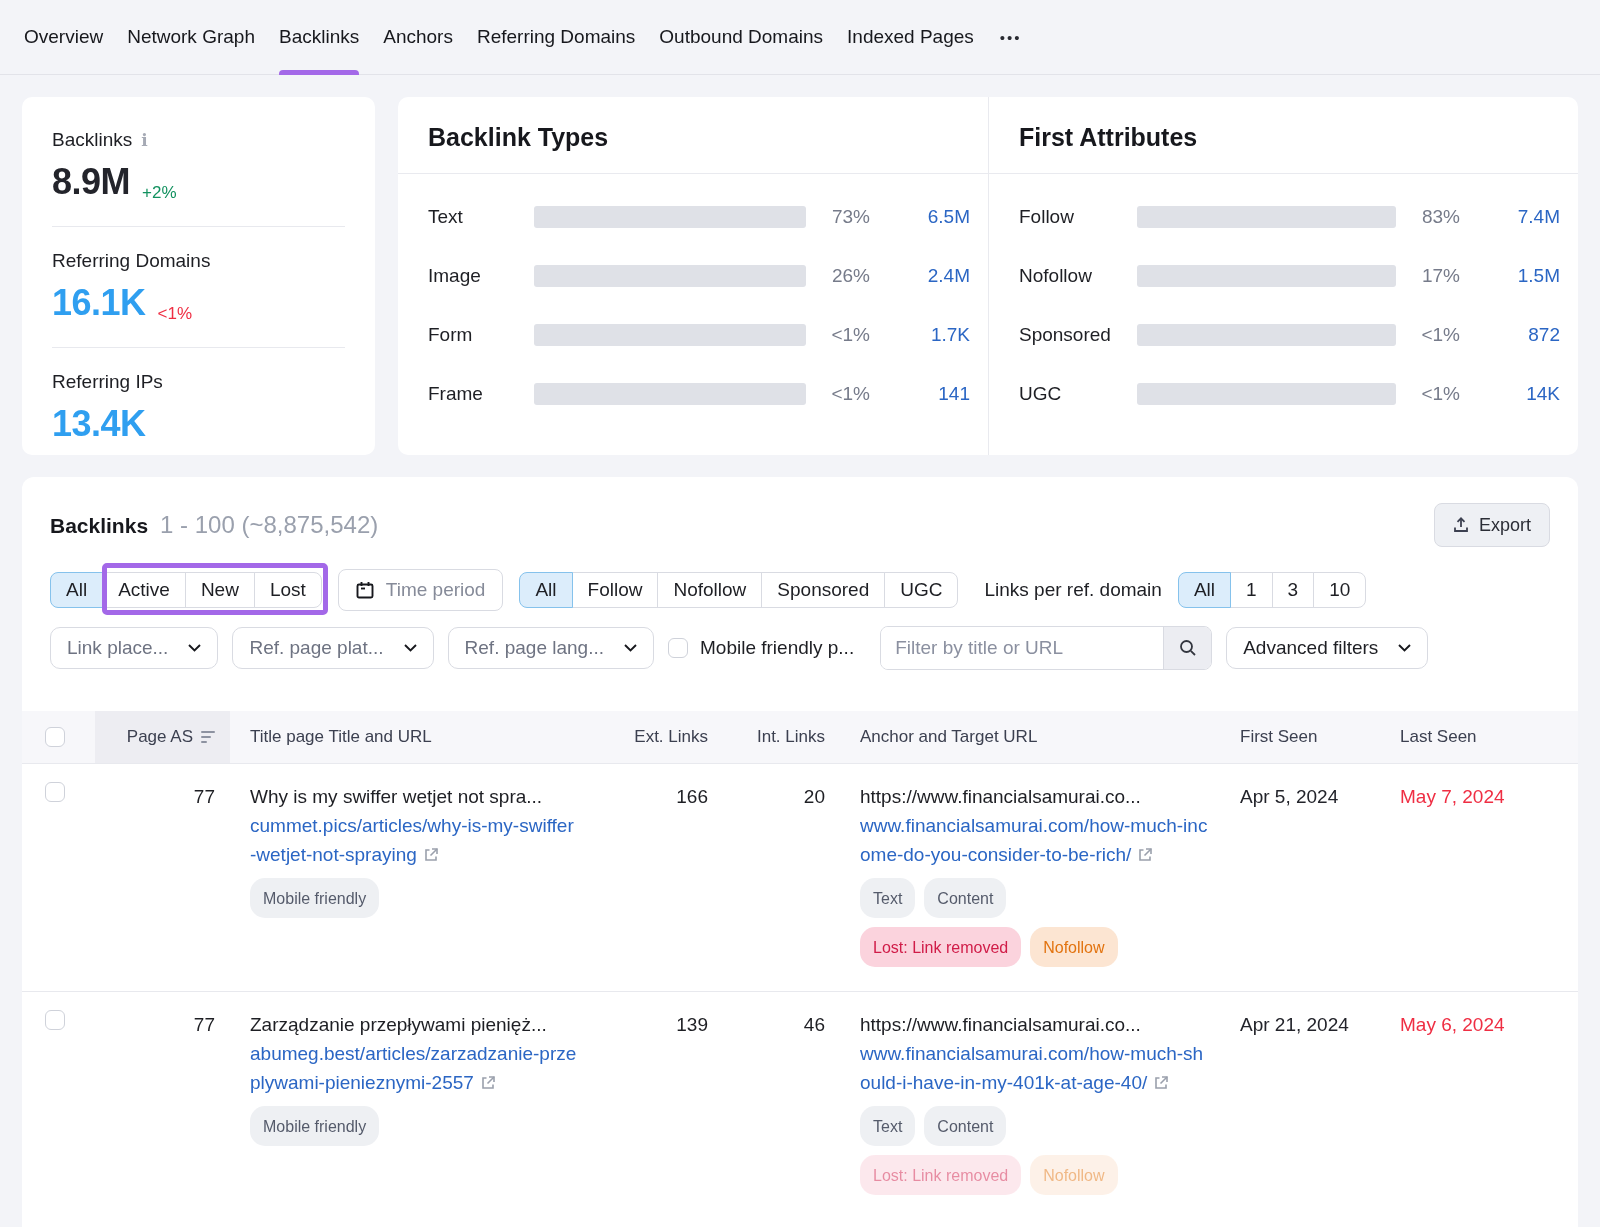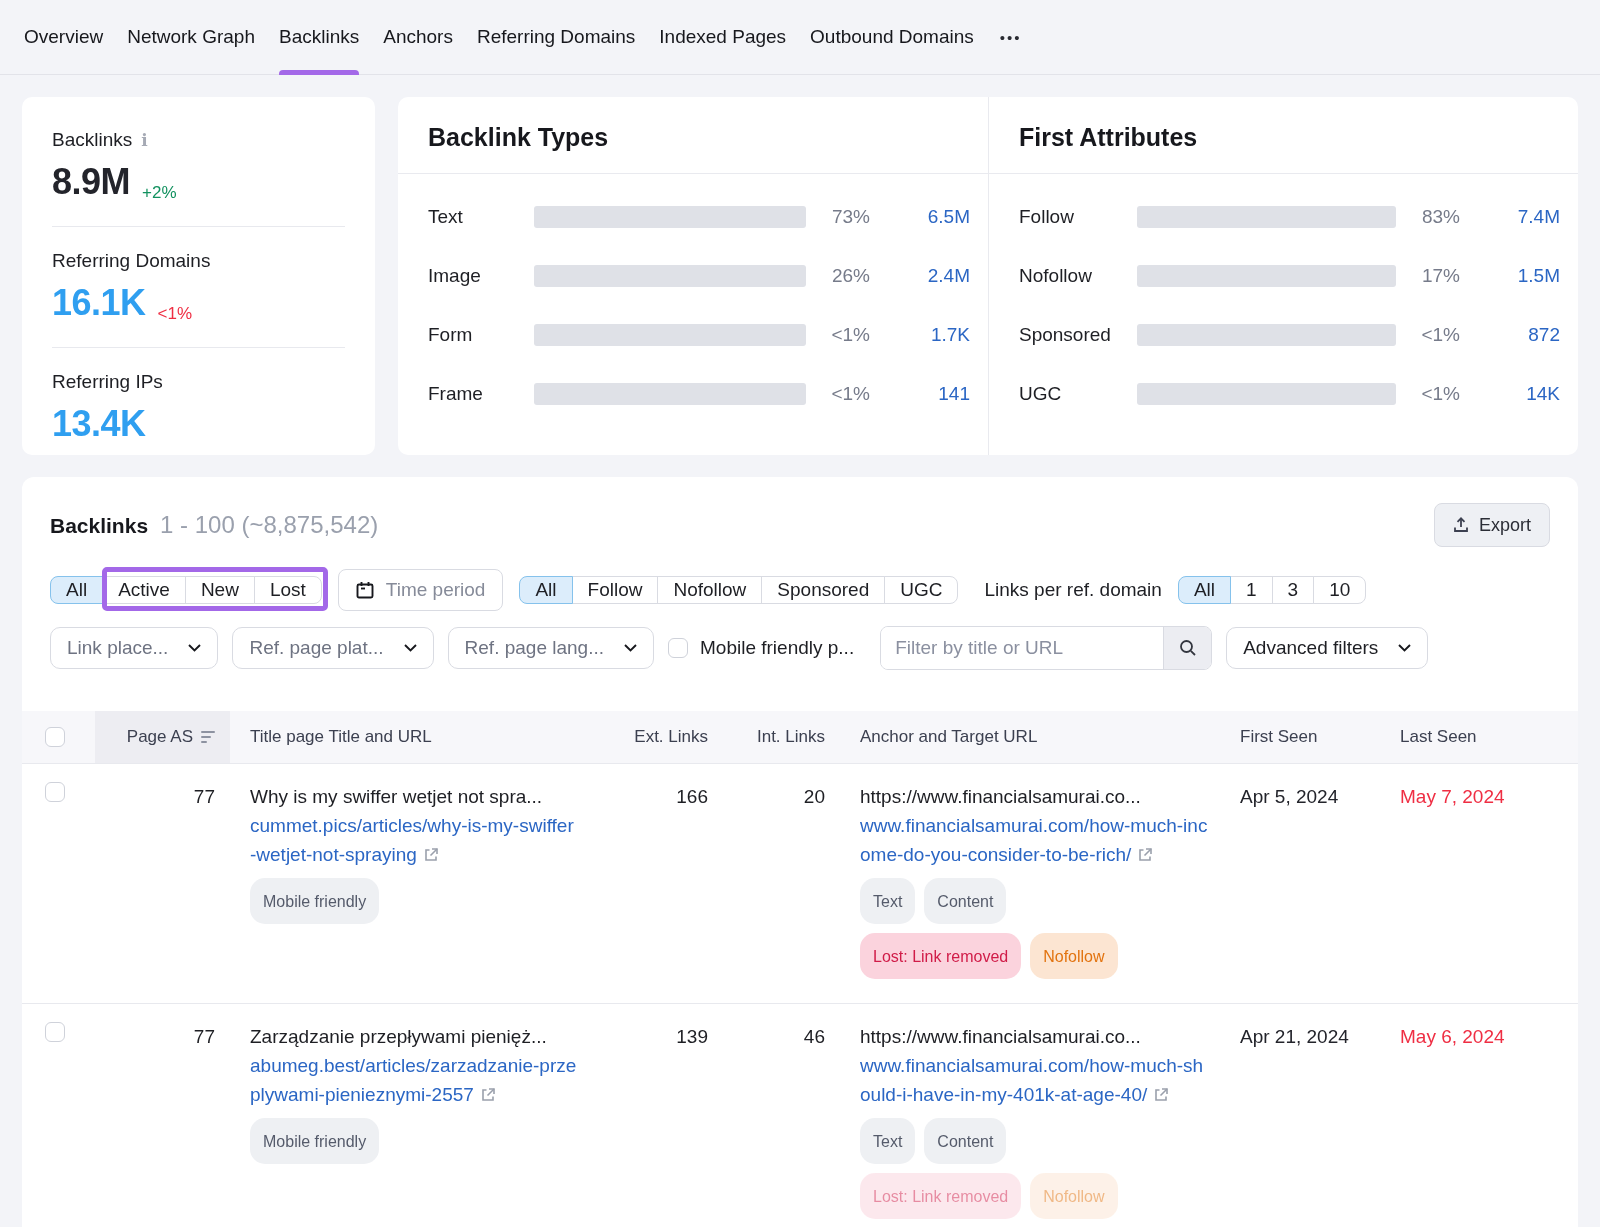--- a/index.html
+++ b/index.html
@@ -54,21 +54,21 @@
   .panel-title-wrap { display:flex; align-items:baseline; gap:12px; }
   .panel-title { font-size:21px; font-weight:700; color:#17181d; }
   .panel-range { font-size:24px; color:#9aa0ad; }
   .export-btn { display:flex; align-items:center; gap:10px; height:44px; padding:0 18px;
     background:#eef0f4; border:1px solid #d9dbe2; border-radius:8px; font-size:18px;
     color:#2b2d36; cursor:pointer; }
 
   .filters1 { display:flex; align-items:center; gap:16px; padding:0 28px; }
   .seg-wrap { position:relative; display:flex; }
   .seg { display:flex; }
-  .seg-btn { height:28px; padding:12px 15px; display:flex; align-items:center; background:#fff;
+  .seg-btn { height:36px; padding:12px 15px; display:flex; align-items:center; background:#fff;
     border:1px solid #d9dbe2; font-size:19px; color:#1e1f24; margin-left:-1px; cursor:pointer; }
   .seg-btn:first-child { border-radius:8px 0 0 8px; margin-left:0; }
   .seg-btn:last-child { border-radius:0 8px 8px 0; }
   .seg-btn.selected { background:var(--selected-seg-bg); border-color:var(--selected-seg-border); z-index:2; }
   .annotation-box { position:absolute; left:52px; right:-6px; top:-9px; bottom:-7px;
     border:5px solid var(--accent-purple); border-radius:5px; pointer-events:none; z-index:3; }
   .pill-btn { display:flex; align-items:center; gap:12px; height:42px; padding:16px 17px;
     background:#fff; border:1px solid #d9dbe2; border-radius:8px; font-size:19px; cursor:pointer; }
   .pill-btn .muted { color:#868b99; }
   .flt-label { font-size:19px; color:#1e1f24; margin-left:10px; white-space:nowrap; }
@@ -102,43 +102,43 @@
   .cell.num { text-align:right; padding-right:4px; }
   .cell.anchor { padding-left:31px; }
   .cell.fseen { padding-left:28px; }
   .cell.lseen { padding-left:23px; }
   .trow.body { border-top:1px solid #e8e9ee; padding:18px 0 24px; }
   .trow.body .cell { font-size:19px; line-height:29px; }
   .title-line { color:#1e1f24; }
   .src-link, .tgt-link { color:var(--link-blue); word-break:break-all; cursor:pointer; width:330px; }
   .tgt-link { width:348px; }
   .ext-ico { display:inline-block; vertical-align:-2px; margin-left:6px; }
-  .badge { display:inline-flex; align-items:center; height:46px; padding:0 13px;
+  .badge { display:inline-flex; align-items:center; height:40px; padding:0 13px;
     border-radius:15px; font-size:16px; background:#eef0f3; color:#555b6b; white-space:nowrap; }
   .badge-row { display:flex; gap:9px; margin-top:9px; }
   .badge.lost { background:var(--tag-lost-bg); color:var(--tag-lost-text); }
   .badge.nofollow { background:var(--tag-nofollow-bg); color:var(--tag-nofollow-text); }
   .badge-row.faded { opacity:.5; }
   .date-first { color:#23242b; }
   .date-last { color:var(--alert-red); }
   .sort-ico { display:inline-flex; flex-direction:column; gap:3px; }
   .sort-ico span { display:block; height:2px; background:#8d92a1; border-radius:1px; }
   .sort-ico .l1{width:14px;} .sort-ico .l2{width:10px;} .sort-ico .l3{width:6px;}
 </style>
 </head>
 <body>
 
 <nav class="topnav">
   <div class="tab">Overview</div>
   <div class="tab">Network Graph</div>
   <div class="tab active">Backlinks</div>
   <div class="tab">Anchors</div>
   <div class="tab">Referring Domains</div>
+  <div class="tab">Outbound Domains</div>
   <div class="tab">Indexed Pages</div>
-  <div class="tab">Outbound Domains</div>
   <div class="more-btn">•••</div>
 </nav>
 
 <main>
   <section class="summary-row">
 
     <div class="card metrics-card">
       <div class="metric-label-row">
         <span>Backlinks</span>
         <span class="info-i">i</span>

